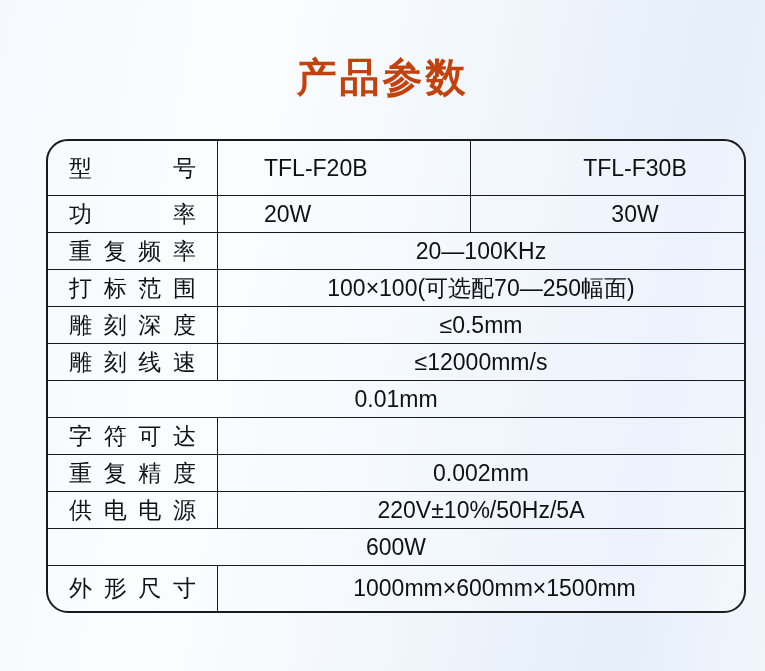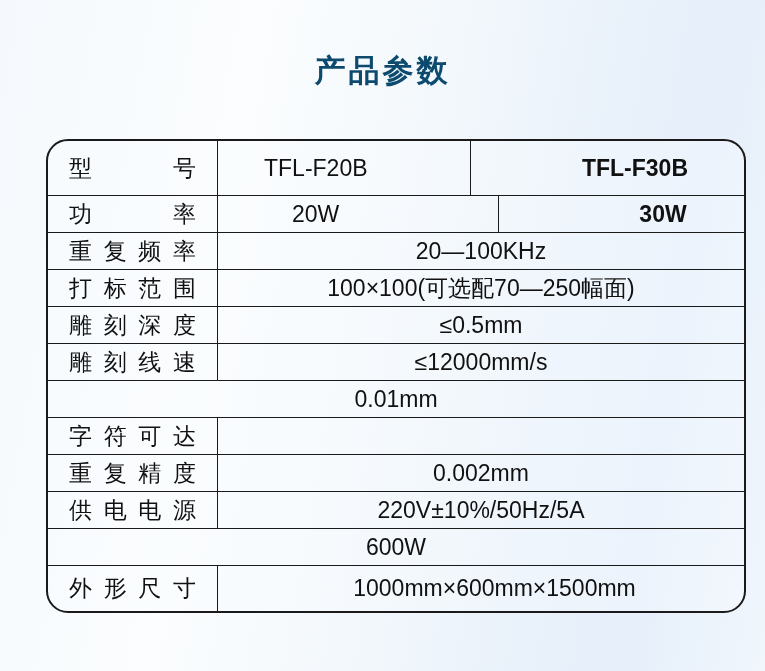--- a/index.html
+++ b/index.html
@@ -23,24 +23,24 @@
         #f0f6fc 100%);
   }
 
   .title {
     position: absolute;
     top: 50px;
     left: 0;
     width: 765px;
     margin: 0;
     text-align: center;
-    font-size: 31px;
+    font-size: 40px;
     font-weight: 700;
     letter-spacing: 3px;
-    color: #0c4a6e;
+    color: #c2410c;
   }
 
   .spec-table {
     position: absolute;
     left: 46px;
     top: 139px;
     width: 700px;
     height: 474px;
     box-sizing: border-box;
     border: 2px solid #1a1a1a;
@@ -50,21 +50,21 @@
     flex-direction: column;
     overflow: hidden;
   }
 
   .row {
     display: flex;
     border-bottom: 1.5px solid #1a1a1a;
     flex: 0 0 auto;
   }
   .row-model { height: 54px; }
-  .row-power { height: 36px; gap: 28px; }
+  .row-power { height: 36px; }
   .row-spec  { height: 36px; }
   .row-last  { flex: 1 1 auto; border-bottom: none; gap: 27px; }
 
   .cell {
     box-sizing: border-box;
     display: flex;
     align-items: center;
     font-size: 23px;
     line-height: 1;
     white-space: nowrap;
@@ -85,21 +85,20 @@
   .cell-colA {
     width: 253px;
     flex: 0 0 253px;
     border-right: 1.5px solid #1a1a1a;
     padding-left: 46px;
   }
   .cell-colB {
     flex: 1 1 auto;
     justify-content: center;
     padding-left: 55px;
-    font-weight: bold;
   }
   .cell-merged {
     flex: 1 1 auto;
     justify-content: center;
   }
 </style>
 </head>
 <body>
 
 <div class="page">

